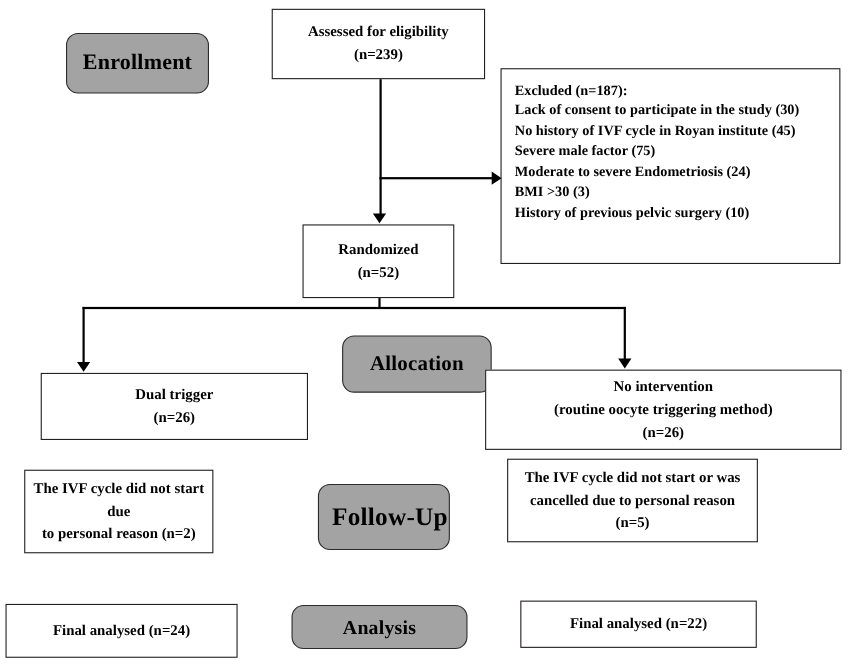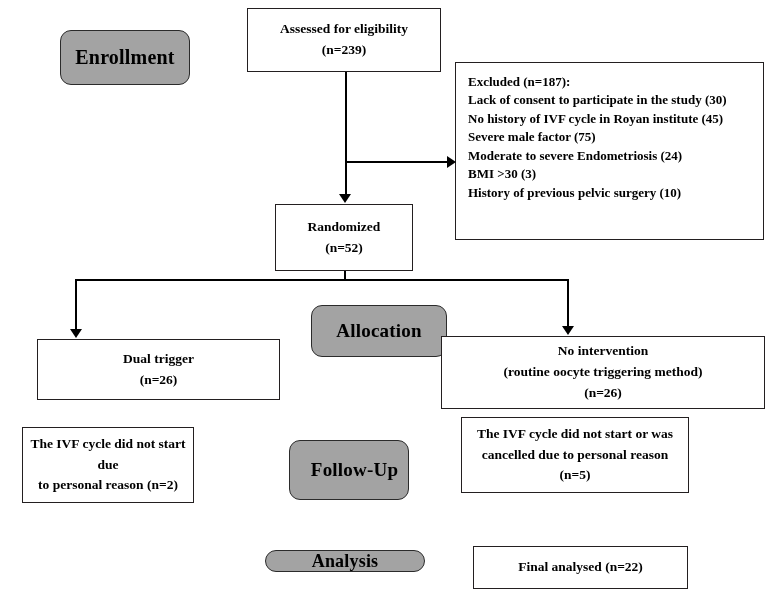--- a/index.html
+++ b/index.html
@@ -87,25 +87,25 @@
 <div id="canvas">
 
   <div class="stage" style="left:60px; top:30px; width:130px; height:55px; font-size:20px;">
     <span>Enrollment</span>
   </div>
 
   <div class="stage" style="left:275px; top:305px; width:136px; height:52px; font-size:19px;margin-left:36px;">
     <span>Allocation</span>
   </div>
 
-  <div class="stage" style="left:289px; top:440px; width:120px; height:60px; font-size:19px;padding-left:11px;">
+  <div class="stage" style="left:289px; top:440px; width:120px; height:60px; font-size:23px;padding-left:11px;">
     <span>Follow-Up</span>
   </div>
 
-  <div class="stage" style="left:265px; top:550px; width:160px; height:22px; font-size:18px;">
+  <div class="stage" style="left:265px; top:550px; width:160px; height:40px; font-size:18px;">
     <span>Analysis</span>
   </div>
 
   <div class="box" style="left:247px; top:8px; width:194px; height:64px;">
     <div class="box-inner">Assessed for eligibility
 (n=239)</div>
   </div>
 
   <div class="box left-align" style="left:455px; top:62px; width:309px; height:178px;">
     <div class="box-inner">Excluded (n=187):
@@ -137,20 +137,23 @@
     <div class="box-inner">The IVF cycle did not start due
 to personal reason (n=2)</div>
   </div>
 
   <div class="box" style="left:461px; top:417px; width:228px; height:76px;">
     <div class="box-inner">The IVF cycle did not start or was
 cancelled due to personal reason
 (n=5)</div>
   </div>
 
+  <div class="box" style="left:5px; top:549px; width:211px; height:49px;">
+    <div class="box-inner">Final analysed (n=24)</div>
+  </div>
 
   <div class="box" style="left:473px; top:546px; width:215px; height:43px;">
     <div class="box-inner">Final analysed (n=22)</div>
   </div>
 
   <div class="line vline" style="left:345px; top:72px; height:123px;"></div>
   <div class="arrow-down" style="left:339px; top:194px;"></div>
 
   <div class="line hline" style="left:345px; top:161px; width:104px;"></div>
   <div class="arrow-right" style="left:447px; top:156px;"></div>

